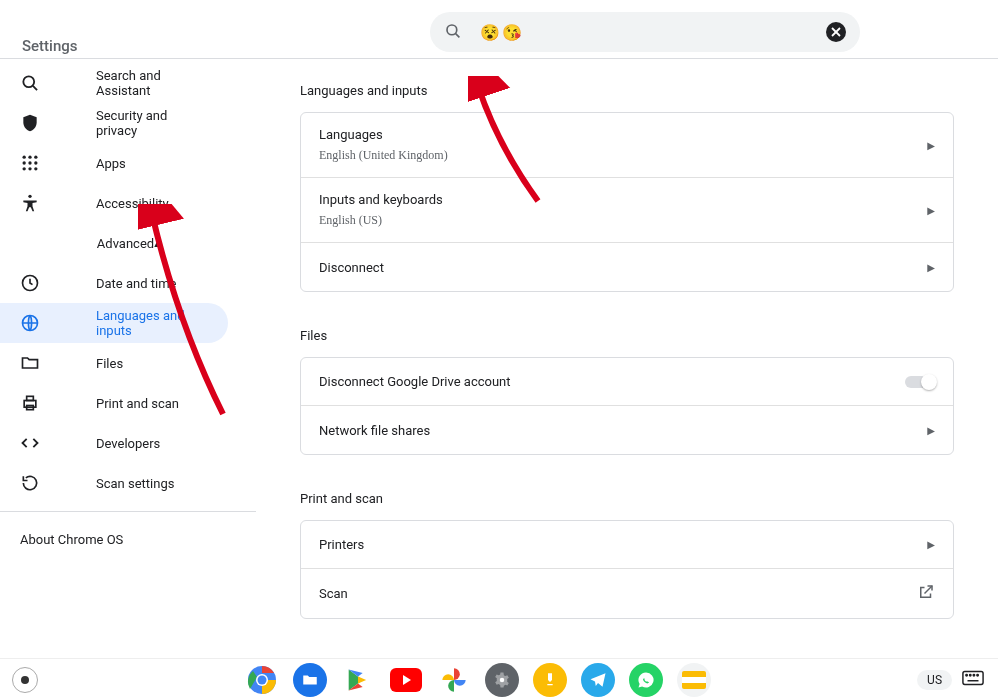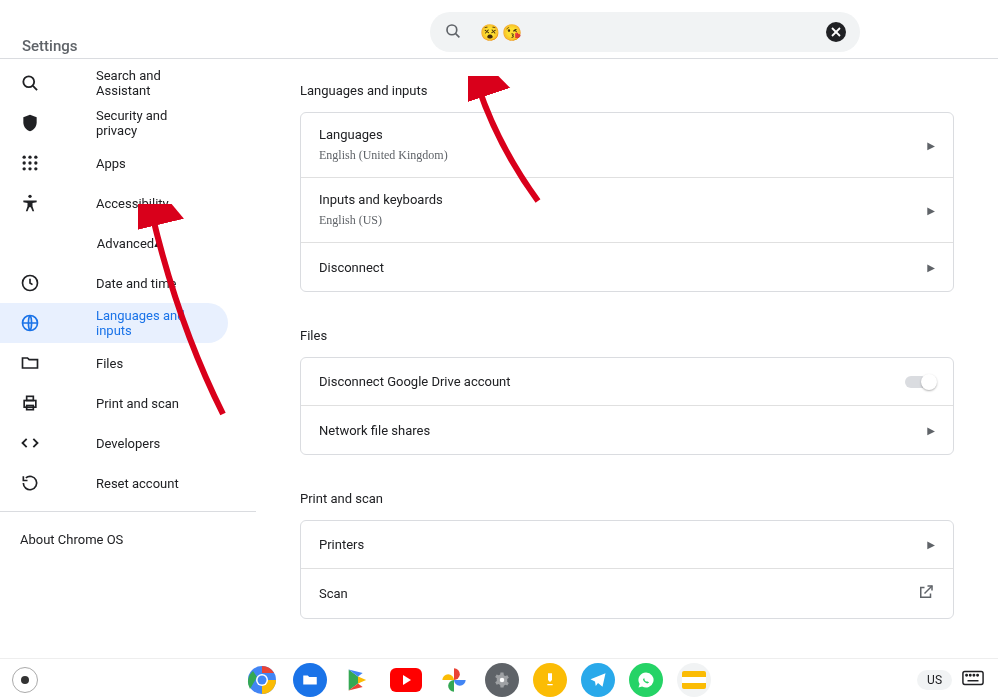--- a/index.html
+++ b/index.html
@@ -173,21 +173,21 @@
       </span>
       <span>Developers</span>
     </div>
     <div class="sidebar-item">
       <span class="icon">
         <svg class="ic" viewBox="0 0 24 24" fill="none" stroke="currentColor" stroke-width="2">
             <path d="M4 12a8 8 0 1 0 3-6.2"></path>
             <path d="M4 4v5h5"></path>
           </svg>
       </span>
-      <span>Reset account</span>
+      <span>Scan settings</span>
     </div>
 
     <div class="sidebar-divider"></div>
     <div class="sidebar-plain">About Chrome OS</div>
   </div>
 
   <div class="main">
     <div class="section-title">Languages and inputs</div>
     <div class="card">
       <div class="row">

